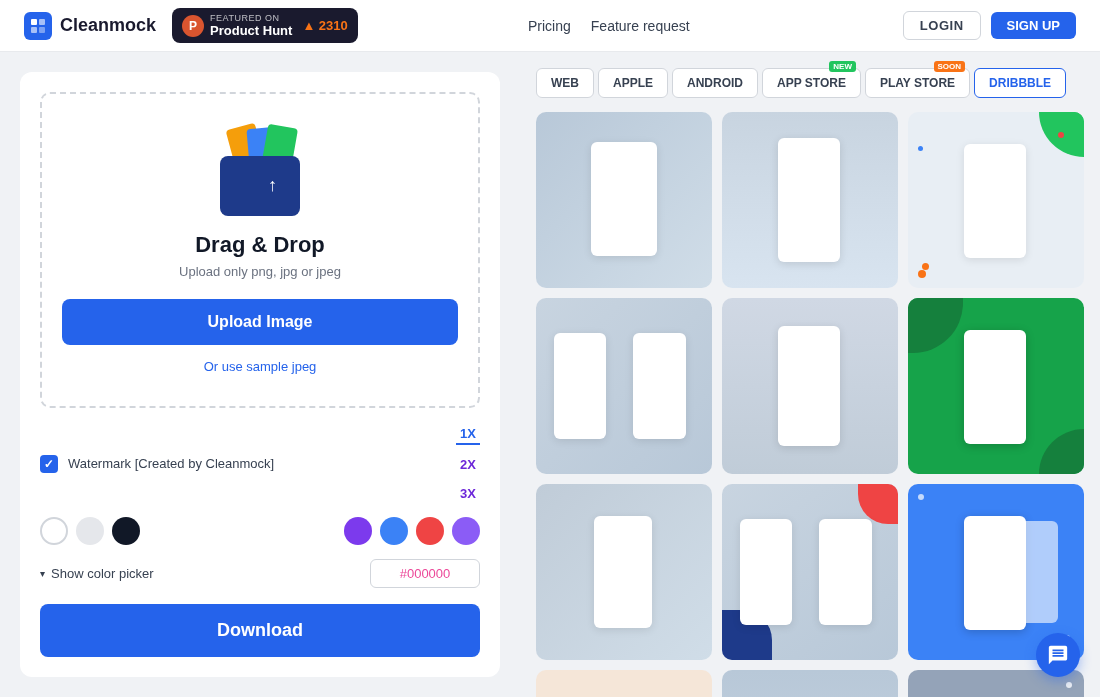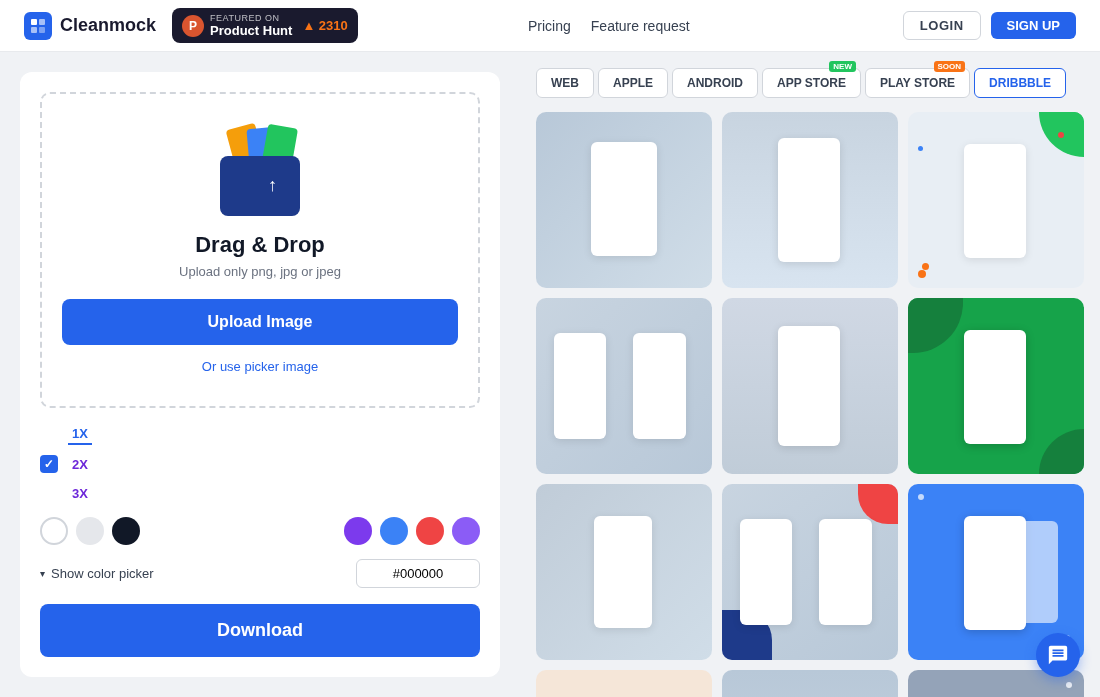--- a/index.html
+++ b/index.html
@@ -58,21 +58,21 @@
     .swatch.black { background: #111827; }
     .swatch-spacer { flex: 1; }
     .swatch.purple { background: #7c3aed; }
     .swatch.blue { background: #3b82f6; }
     .swatch.red { background: #ef4444; }
     .swatch.violet { background: #8b5cf6; }
 
     .color-picker-row { display: flex; align-items: center; justify-content: space-between; margin-bottom: 16px; }
     .color-picker-label { display: flex; align-items: center; gap: 6px; font-size: 13px; color: #374151; cursor: pointer; }
     .chevron { font-size: 10px; }
-    .color-input { border: 1px solid #d1d5db; border-radius: 6px; padding: 6px 10px; font-size: 13px; color: #000000; width: 124px; text-align: center; }
+    .color-input { border: 1px solid #d1d5db; border-radius: 6px; padding: 6px 10px; font-size: 13px; color: #ec4899; width: 110px; text-align: center; }
 
     .btn-download { background: #2563eb; color: #fff; border: none; border-radius: 8px; padding: 16px; font-size: 18px; font-weight: 700; cursor: pointer; width: 100%; }
 
     
     .right-panel { flex: 1; padding: 16px; overflow-y: auto; }
     .tabs { display: flex; gap: 4px; margin-bottom: 14px; }
     .tab { padding: 7px 14px; border: 1px solid #d1d5db; border-radius: 6px; font-size: 12px; font-weight: 600; color: #374151; cursor: pointer; background: #fff; position: relative; }
     .tab.active { background: #fff; border-color: #2563eb; color: #2563eb; }
     .tab-badge { position: absolute; top: -8px; right: 4px; background: #22c55e; color: #fff; font-size: 8px; font-weight: 700; padding: 1px 4px; border-radius: 3px; }
     .tab-badge.soon { background: #f97316; }
@@ -147,28 +147,29 @@
           </div>
           <div class="file-blue"></div>
           <div class="file-green"></div>
           <div class="folder-base">
             <span class="folder-arrow">↑</span>
           </div>
         </div>
         <div class="drag-title">Drag &amp; Drop</div>
         <div class="drag-sub">Upload only png, jpg or jpeg</div>
         <button class="btn-upload">Upload Image</button>
-        <a class="sample-link">Or use picker image</a>
+        <a class="sample-link">Or use sample jpeg</a>
       </div>
 
       <div class="options-section">
         <div class="watermark-row">
           <div class="checkbox">
             <span class="checkbox-check">✓</span>
           </div>
+          <span class="watermark-label">Watermark [Created by Cleanmock]</span>
           <div class="scale-options">
             <span class="scale-btn active">1X</span>
             <span class="scale-btn">2X</span>
             <span class="scale-btn">3X</span>
           </div>
         </div>
 
         <div class="color-swatches">
           <div class="swatch white"></div>
           <div class="swatch light-gray"></div>

